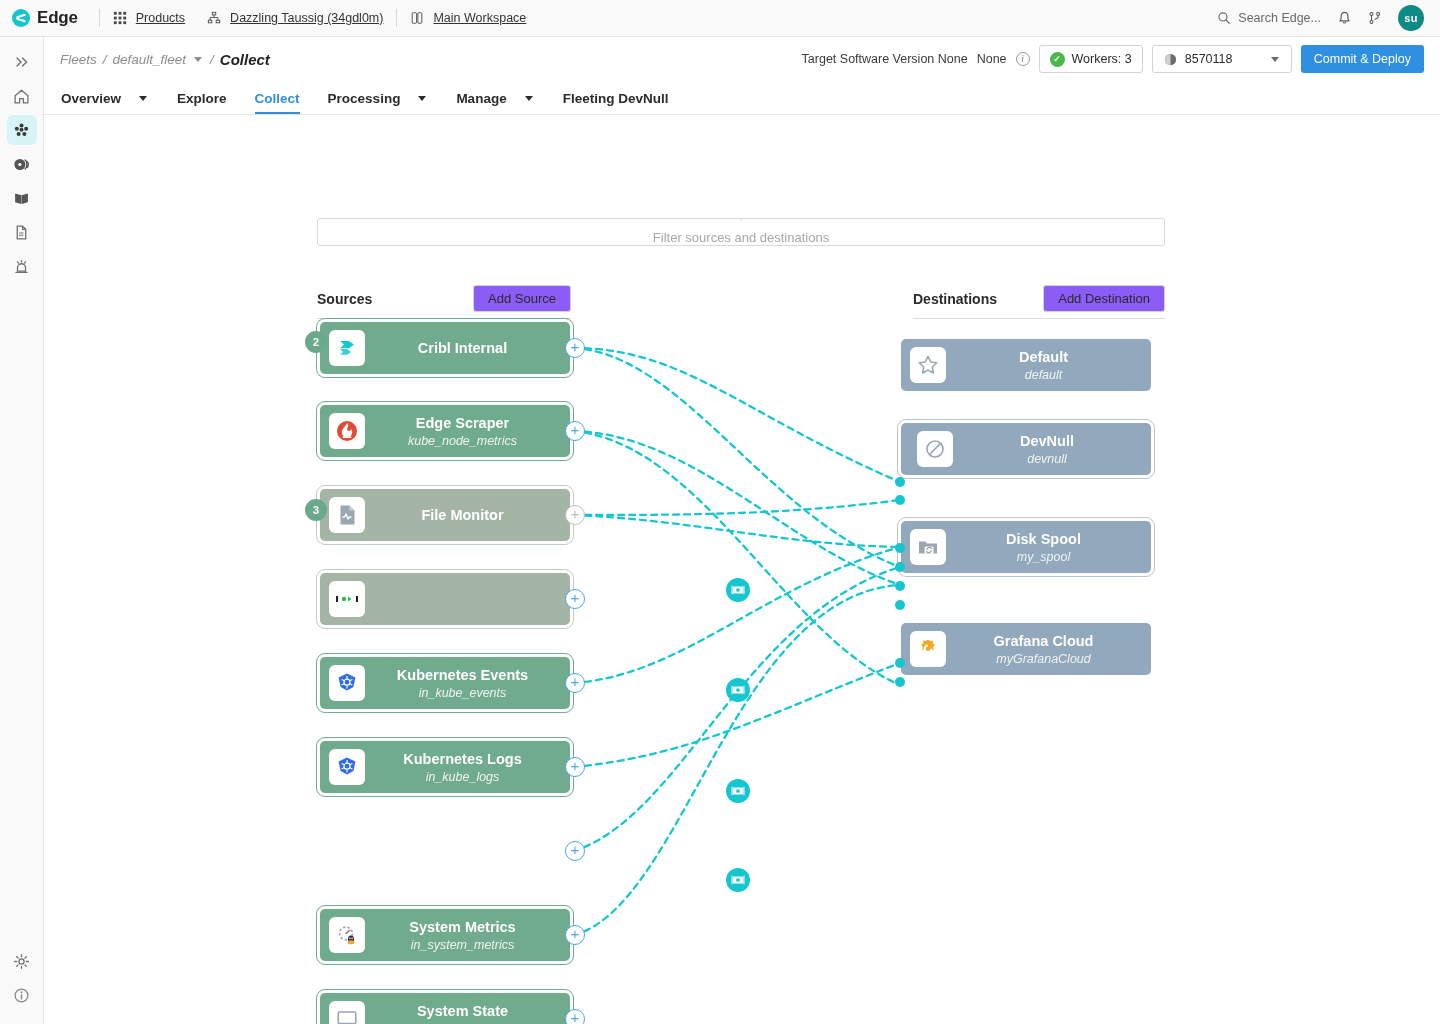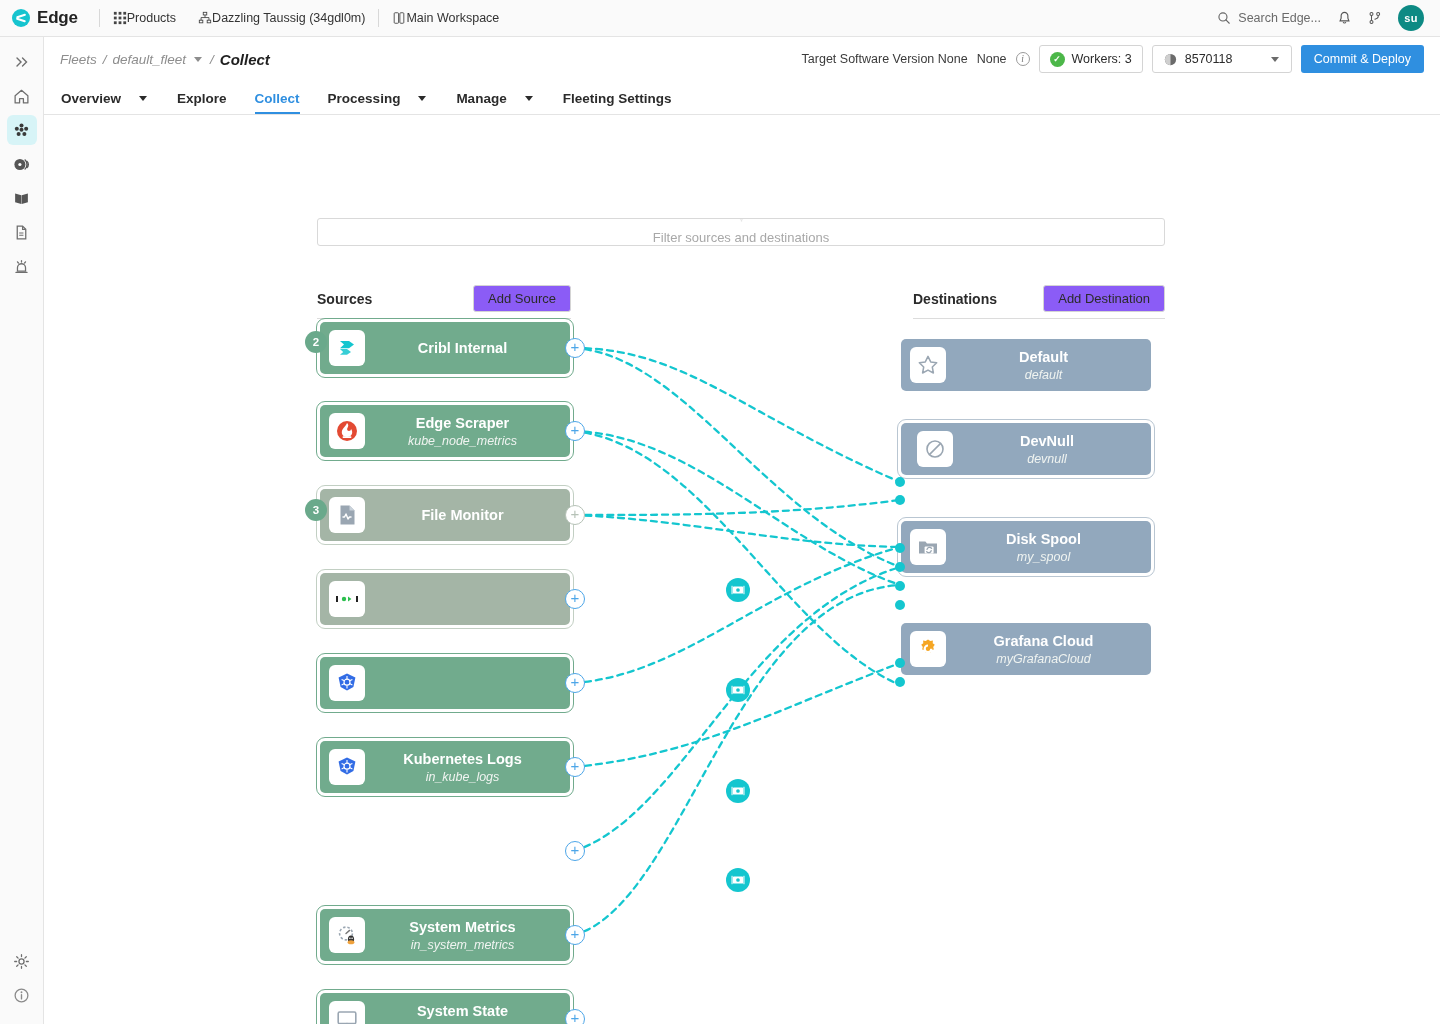--- a/index.html
+++ b/index.html
@@ -22,22 +22,22 @@
     background: #16c4cf; position: relative; flex: none;
   }
   .brand-logo::before, .brand-logo::after {
     content: ""; position: absolute; background: #ffffff; border-radius: 1px;
   }
   .brand-logo::before { width: 10px; height: 1.5px; left: 4px; top: 6px; transform: rotate(-18deg); }
   .brand-logo::after  { width: 10px; height: 1.5px; left: 4px; top: 10px; transform: rotate(18deg); }
   .brand-name { font-size: 17px; font-weight: 700; color: #222; letter-spacing: -.2px; }
   .tb-sep { width: 1px; height: 18px; background: #d8d8d8; margin: 0 11px; }
   .tb-item {
-    display: flex; align-items: center; gap: 0;
-    font-size: 12.5px; color: #333; height: 37px; padding: 0 2px; cursor: pointer;
+    display: flex; align-items: center; gap: 9px;
+    font-size: 12.5px; color: #333; height: 37px; padding: 0 2px; cursor: pointer; text-decoration: underline;
   }
   .tb-ico { width: 14px; height: 14px; flex: none; display: block; }
   .tb-right { margin-left: auto; display: flex; align-items: center; gap: 16px; padding-right: 4px; }
   .search-box { display: flex; align-items: center; gap: 7px; color: #6a6a6a; font-size: 12.5px; cursor: text; }
   .avatar {
     width: 26px; height: 26px; border-radius: 50%; background: #0d8a84;
     color: #fff; font-size: 11px; font-weight: 700; letter-spacing: .3px;
     display: flex; align-items: center; justify-content: center; cursor: pointer;
   }
 
@@ -332,21 +332,21 @@
     </div>
     <div class="tab">
       <span>Processing</span>
       <span class="caret-dn"></span>
     </div>
     <div class="tab">
       <span>Manage</span>
       <span class="caret-dn"></span>
     </div>
     <div class="tab">
-      <span>Fleeting Settings</span>
+      <span>Fleeting DevNull</span>
     </div>
   </div>
 
   <div class="canvas">
 
     <div class="filter-bar">
       <svg width="13" height="13" viewBox="0 0 16 16">
         <path d="M2.2 3h11.6L9.3 8.4V13L6.7 11.6V8.4z" fill="none" stroke="#aaa" stroke-width="1.1" stroke-linejoin="round"></path>
       </svg>
       <span class="filter-ph">Filter sources and destinations</span>
@@ -482,20 +482,24 @@
     <div class="node src" style="left:276px; top:568px; transform:translateY(-50%);">
       <span class="node-ico">
         <svg width="24" height="24" viewBox="0 0 24 24">
             <path d="M12 2.4 20.4 6.6 18.4 16 12 19.6 5.6 16 3.6 6.6z" fill="#326ce5"></path>
           <circle cx="12" cy="11.2" r="3" fill="none" stroke="#fff" stroke-width="1.2"></circle>
           <g stroke="#fff" stroke-width="1.1">
               <path d="M12 5v3.2M12 14.2v3.2M6.6 8.4l2.9 1.4M14.5 12.6l2.9 1.4M17.4 8.4l-2.9 1.4M9.5 12.6l-2.9 1.4"></path>
             </g>
           </svg>
       </span>
+      <span class="node-text">
+        <span class="node-title">Kubernetes Events</span>
+        <span class="node-sub" style="display:block">in_kube_events</span>
+      </span>
     </div>
     <div class="plus" style="left:521px; top:558px;">+</div>
 
     <div class="node src" style="left:276px; top:652px; transform:translateY(-50%);">
       <span class="node-ico">
         <svg width="24" height="24" viewBox="0 0 24 24">
             <path d="M12 2.4 20.4 6.6 18.4 16 12 19.6 5.6 16 3.6 6.6z" fill="#326ce5"></path>
           <circle cx="12" cy="11.2" r="3" fill="none" stroke="#fff" stroke-width="1.2"></circle>
           <g stroke="#fff" stroke-width="1.1">
               <path d="M12 5v3.2M12 14.2v3.2M6.6 8.4l2.9 1.4M14.5 12.6l2.9 1.4M17.4 8.4l-2.9 1.4M9.5 12.6l-2.9 1.4"></path>

